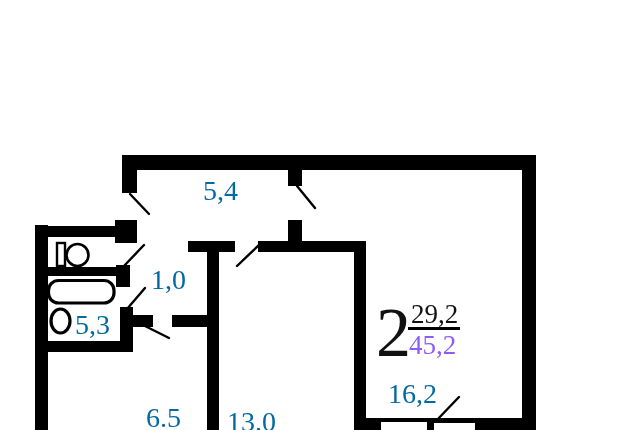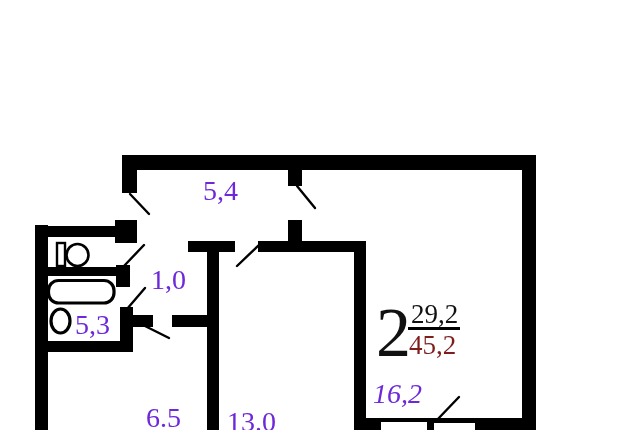--- a/index.html
+++ b/index.html
@@ -10,29 +10,29 @@
     overflow:hidden;
     font-family:"Liberation Serif","DejaVu Serif",serif;
     color:#111;
   }
   .wall{position:absolute;background:#000;}
   .cutout{position:absolute;background:#fff;}
   .lbl{
     position:absolute;
     font-size:28px;
     line-height:1.05;
-    color:#6d28d9;
+    color:#0369a1;
     white-space:nowrap;
     letter-spacing:0px;
   }
   #fixtures{position:absolute;left:0;top:0;}
   .big-num{position:absolute;font-size:70px;line-height:0.8;}
   .frac-top{position:absolute;font-size:27px;line-height:1;}
   .frac-bar{position:absolute;background:#000;height:3px;}
-  .frac-bottom{position:absolute;font-size:27px;line-height:1;color:#7f1d1d;}
+  .frac-bottom{position:absolute;font-size:27px;line-height:1;color:#8b5cf6;}
 </style>
 </head>
 <body>
 
 <div id="plan">
 
   <div class="wall" style="left:122px;top:155px;width:414px;height:15px;"></div>
   <div class="wall" style="left:522px;top:155px;width:14px;height:275px;"></div>
   <div class="wall" style="left:35px;top:225px;width:13px;height:205px;"></div>
 
@@ -79,21 +79,21 @@
       <line x1="297" y1="186" x2="315" y2="208"></line>
       <line x1="436" y1="421" x2="459" y2="397"></line>
     </g>
   </svg>
 
   <span class="lbl" style="left:203px;top:176px;">5,4</span>
   <span class="lbl" style="left:151px;top:265px;">1,0</span>
   <span class="lbl" style="left:75px;top:310px;">5,3</span>
   <span class="lbl" style="left:146px;top:403px;">6.5</span>
   <span class="lbl" style="left:227px;top:407px;">13.0</span>
-  <span class="lbl" style="left:373px;top:379px;font-style:italic;">16,2</span>
+  <span class="lbl" style="left:388px;top:379px;">16,2</span>
 
   <div>
     <span class="big-num" style="left:376px;top:305px;">2</span>
     <span class="frac-top" style="left:411px;top:301px;">29,2</span>
     <div class="frac-bar" style="left:408px;top:327px;width:52px;"></div>
     <span class="frac-bottom" style="left:409px;top:332px;">45,2</span>
   </div>
 
 </div>
 

